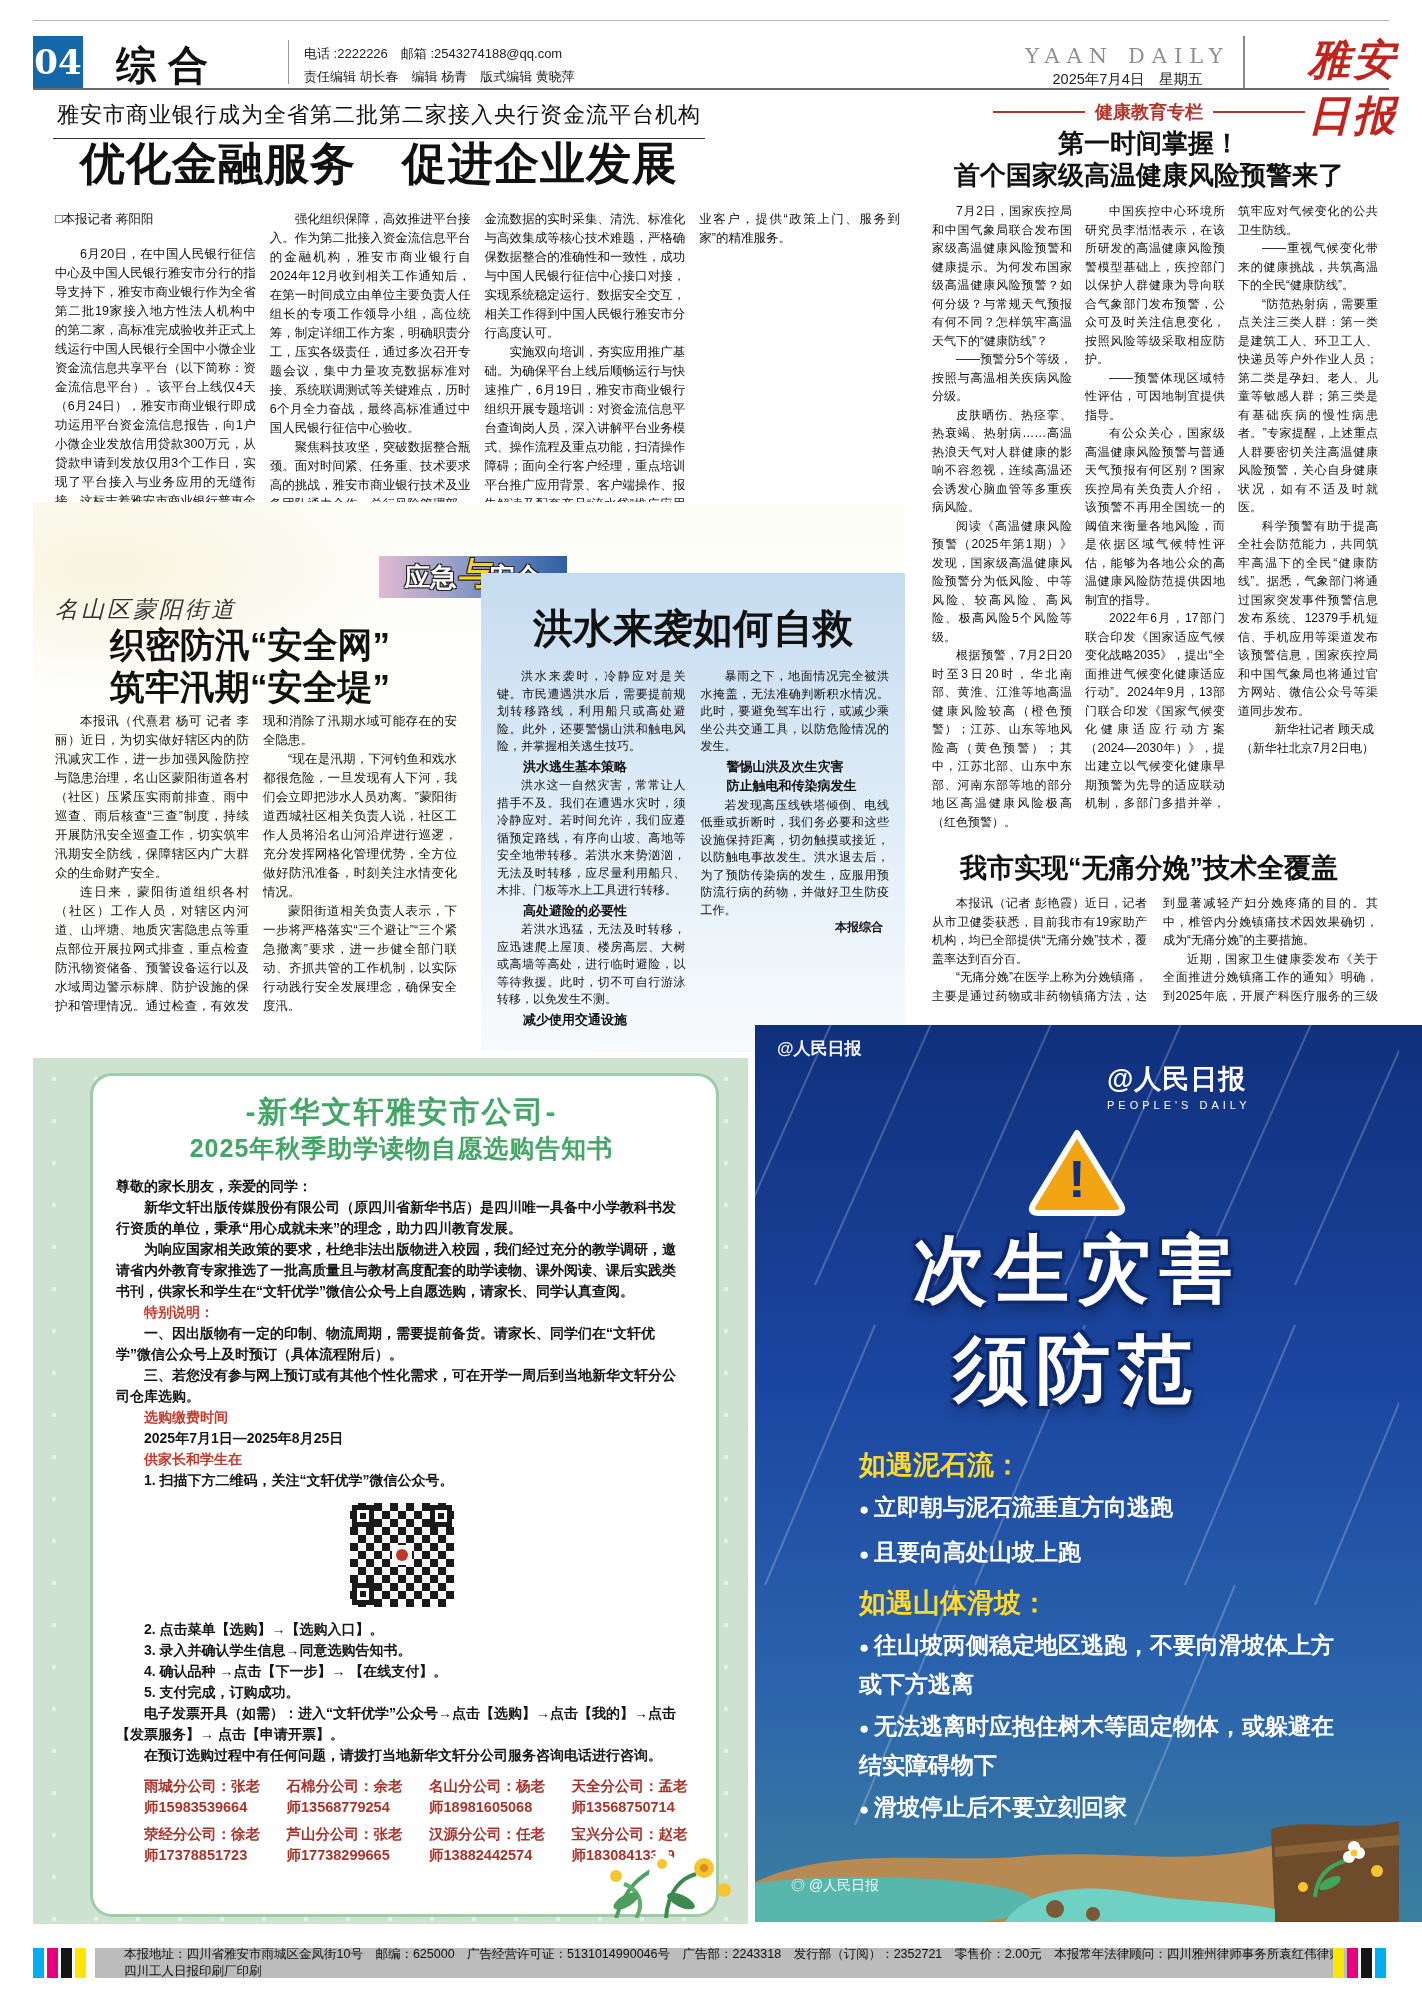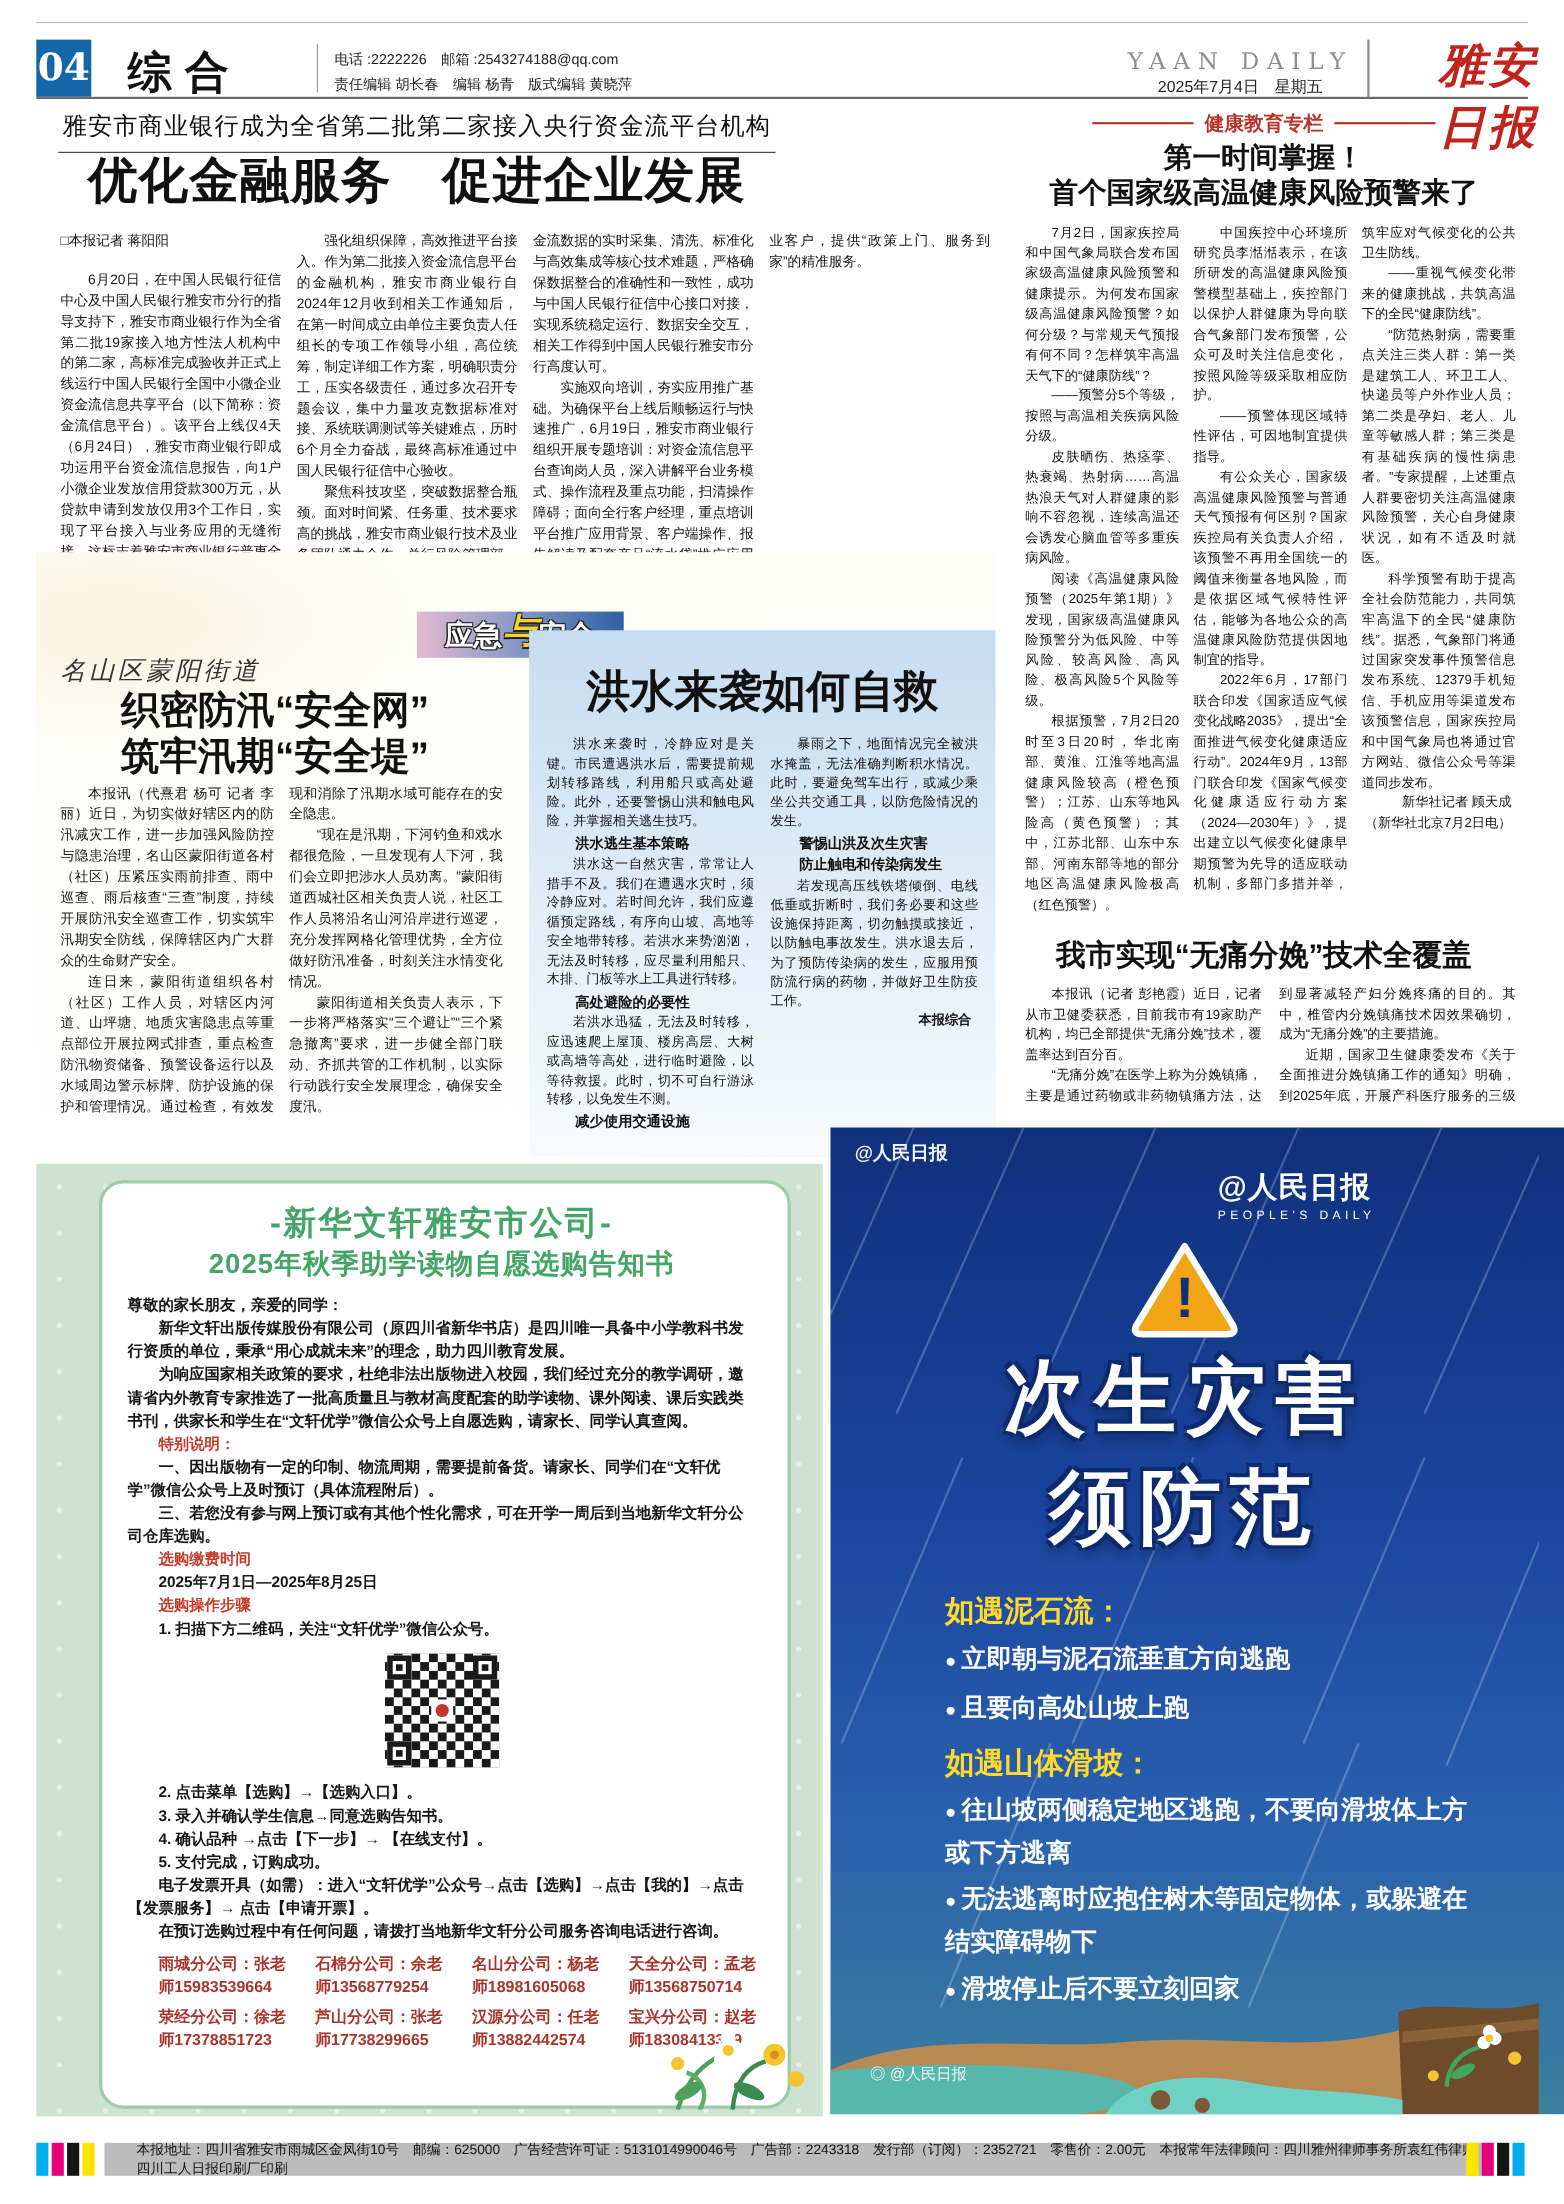--- a/index.html
+++ b/index.html
@@ -237,21 +237,21 @@
   <div class="abs" id="nt-t2">2025年秋季助学读物自愿选购告知书</div>
   <div class="abs" id="nt-body">
     <p>尊敬的家长朋友，亲爱的同学：</p>
     <p class="ip">新华文轩出版传媒股份有限公司（原四川省新华书店）是四川唯一具备中小学教科书发行资质的单位，秉承“用心成就未来”的理念，助力四川教育发展。</p>
     <p class="ip">为响应国家相关政策的要求，杜绝非法出版物进入校园，我们经过充分的教学调研，邀请省内外教育专家推选了一批高质量且与教材高度配套的助学读物、课外阅读、课后实践类书刊，供家长和学生在“文轩优学”微信公众号上自愿选购，请家长、同学认真查阅。</p>
     <p class="ip nt-red">特别说明：</p>
     <p class="ip">一、因出版物有一定的印制、物流周期，需要提前备货。请家长、同学们在“文轩优学”微信公众号上及时预订（具体流程附后）。</p>
     <p class="ip">三、若您没有参与网上预订或有其他个性化需求，可在开学一周后到当地新华文轩分公司仓库选购。</p>
     <p class="ip nt-red">选购缴费时间</p>
     <p class="ip">2025年7月1日—2025年8月25日</p>
-    <p class="ip nt-red">选购操作步骤</p>
+    <p class="ip nt-red">供家长和学生在</p>
     <p class="ip">1. 扫描下方二维码，关注“文轩优学”微信公众号。</p>
     <div class="qr-wrap">
       <div class="qr">
         <div class="qf tl"></div>
         <div class="qf tr"></div>
         <div class="qf bl"></div>
         <div class="qc"></div>
       </div>
     </div>
     <p class="ip">2. 点击菜单【选购】→【选购入口】。</p>

